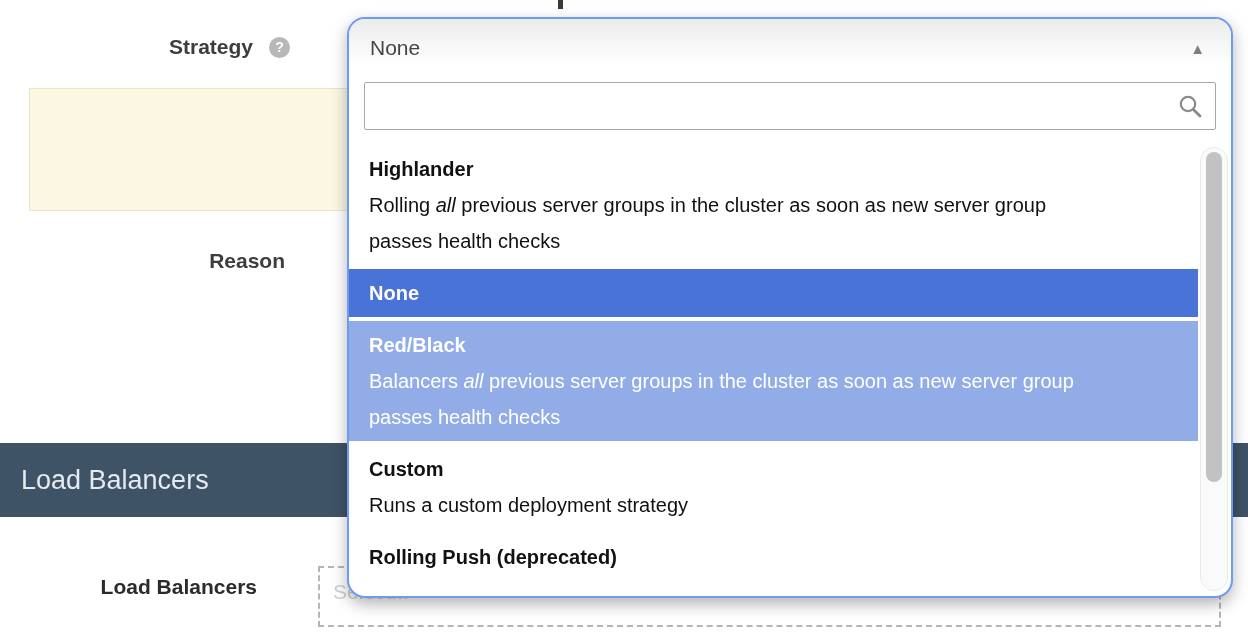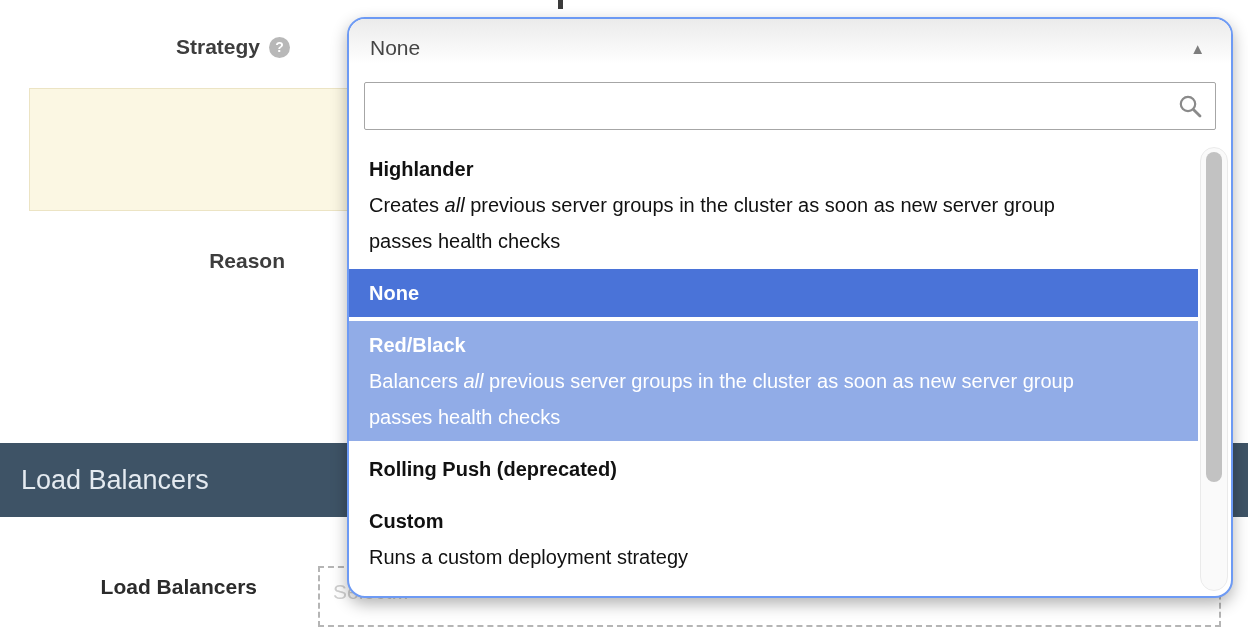--- a/index.html
+++ b/index.html
@@ -6,21 +6,21 @@
   body{
     width:1248px;height:644px;position:relative;overflow:hidden;
     background:#ffffff;
     font-family:"Liberation Sans","DejaVu Sans",sans-serif;
     color:#363636;
   }
   
   .top-glyph{position:absolute;left:558px;top:0;width:5px;height:9px;background:#3a3a3a;}
   .field-label{
     position:absolute;font-size:21px;font-weight:bold;color:#3d3d3d;
-    display:flex;justify-content:flex-end;align-items:center;gap:9px;left:0;
+    display:flex;justify-content:flex-end;align-items:center;gap:16px;left:0;
   }
   #strategy-label-row{top:35px;width:290px;}
   #reason-label-row{top:249px;width:285px;text-align:center;}
   #lb-field-label-row{top:575px;width:257px;color:#2b2b2b;}
   .help-icon{
     width:21px;height:21px;border-radius:50%;background:#b8b8b8;color:#ffffff;
     font-size:14px;font-weight:bold;display:flex;align-items:center;justify-content:center;
     flex:0 0 auto;
   }
   .warning-panel{
@@ -112,35 +112,35 @@
   <div class="dd-search-wrap">
     <input class="dd-search-input" type="text" placeholder="" style="">
     <svg class="search-icon" viewBox="0 0 27 27">
       <circle cx="11" cy="11" r="7.2" fill="none" stroke="#8a8a8a" stroke-width="2.2"></circle>
       <line x1="16.4" y1="16.4" x2="23" y2="23" stroke="#8a8a8a" stroke-width="2.8" stroke-linecap="round"></line>
     </svg>
   </div>
   <div class="dd-list" id="options-list">
       <div class="option normal">
         <div class="opt-title">Highlander</div>
-        <div class="opt-desc"><span>Creates </span><em>all</em><span> previous server groups in the cluster as soon as new server group
+        <div class="opt-desc"><span>Rolling </span><em>all</em><span> previous server groups in the cluster as soon as new server group
 passes health checks</span></div>
       </div>
       <div class="option selected">
         <div class="opt-title">None</div>
       </div>
       <div class="option hover">
         <div class="opt-title">Red/Black</div>
         <div class="opt-desc"><span>Balancers </span><em>all</em><span> previous server groups in the cluster as soon as new server group
 passes health checks</span></div>
       </div>
       <div class="option normal">
-        <div class="opt-title">Rolling Push (deprecated)</div>
+        <div class="opt-title">Custom</div>
+        <div class="opt-desc"><span>Runs a custom deployment strategy</span></div>
       </div>
       <div class="option normal">
-        <div class="opt-title">Custom</div>
-        <div class="opt-desc"><span>Runs a custom deployment strategy</span></div>
+        <div class="opt-title">Rolling Push (deprecated)</div>
       </div>
     </div>
   <div class="scroll-track">
     <div class="scroll-thumb"></div>
   </div>
 </div>
 
 </body></html>

